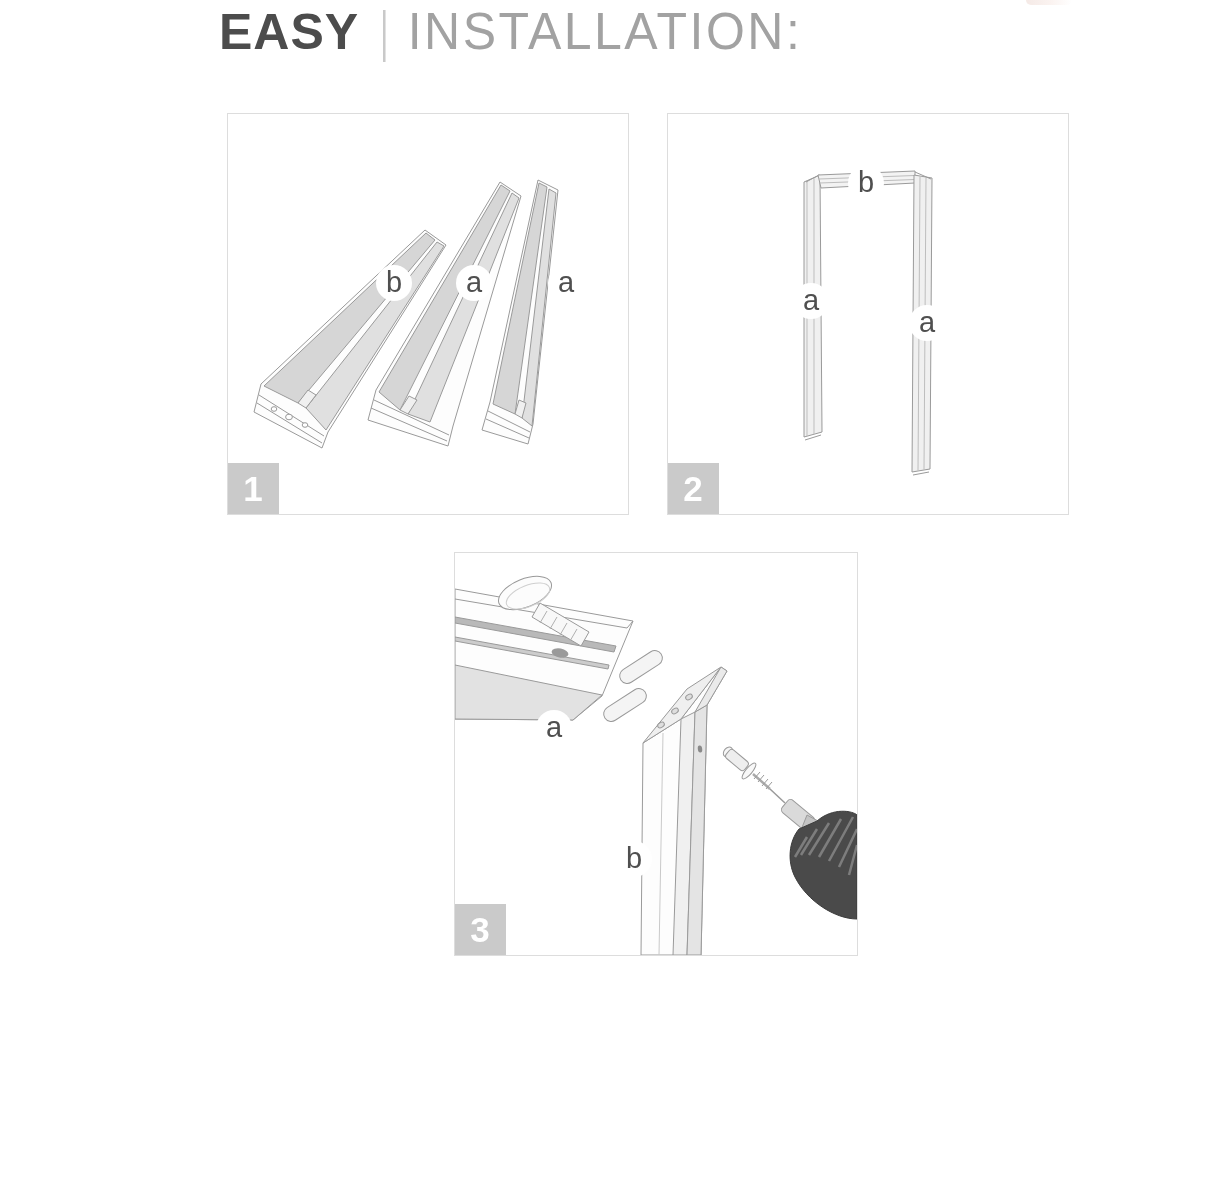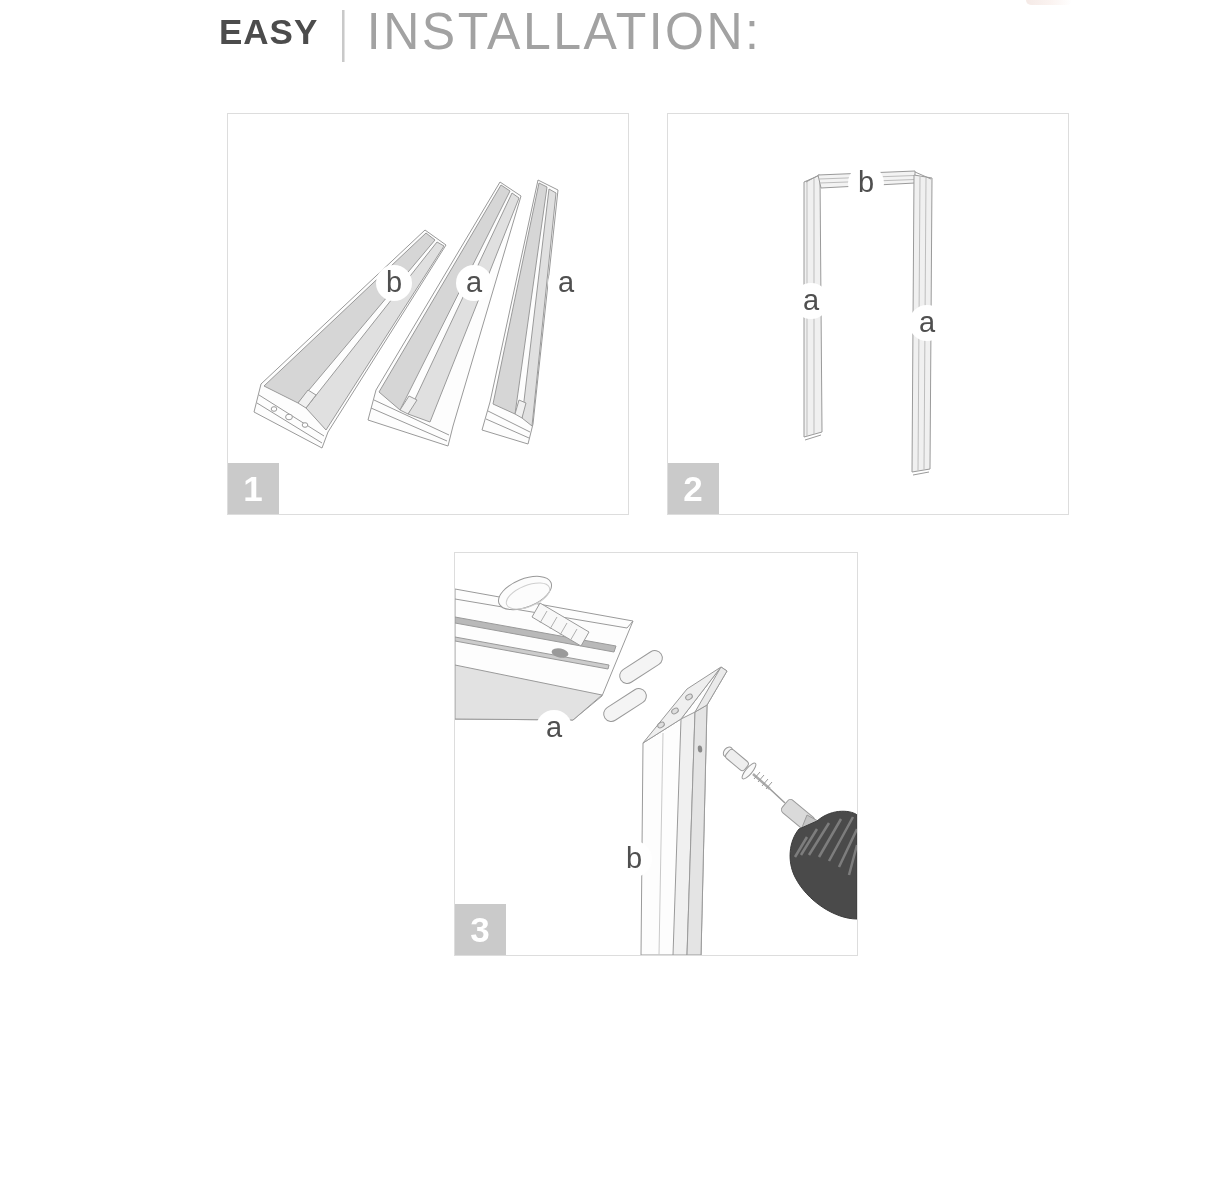--- a/index.html
+++ b/index.html
@@ -1,21 +1,21 @@
 <!DOCTYPE html>
 <html><head>
 <meta charset="utf-8">
 <style>
   html,body{margin:0;padding:0;}
   body{
     width:1214px;height:1187px;background:#ffffff;position:relative;overflow:hidden;
     font-family:"Liberation Sans", sans-serif;
   }
   .header{position:absolute;left:219px;top:0;height:64px;display:flex;align-items:center;white-space:nowrap;}
-  .t-bold{font-size:35px;font-weight:bold;color:#4c4c4c;letter-spacing:1px;}
+  .t-bold{font-size:50px;font-weight:bold;color:#4c4c4c;letter-spacing:1px;}
   .t-sep{font-size:56px;font-weight:normal;color:#c9c9c9;margin:0 16px 4px 18px;transform:scaleX(.55);}
   .t-light{font-size:50px;font-weight:normal;color:#a2a2a2;letter-spacing:2.5px;transform:scaleY(1.02);}
   .remnant{position:absolute;left:1026px;top:0;width:46px;height:5px;opacity:.85;
     background:linear-gradient(90deg,#f3e6e2,#faf1ee 55%,#ffffff);border-radius:0 0 5px 5px;}
   .panel{position:absolute;background:#ffffff;border:1px solid #dddddd;overflow:hidden;}
   .p1{left:227px;top:113px;width:400px;height:400px;}
   .p2{left:667px;top:113px;width:400px;height:400px;}
   .p3{left:454px;top:552px;width:402px;height:402px;}
   .panel svg{position:absolute;left:0;top:0;}
   .lbl{position:absolute;width:36px;height:36px;border-radius:50%;background:#ffffff;

